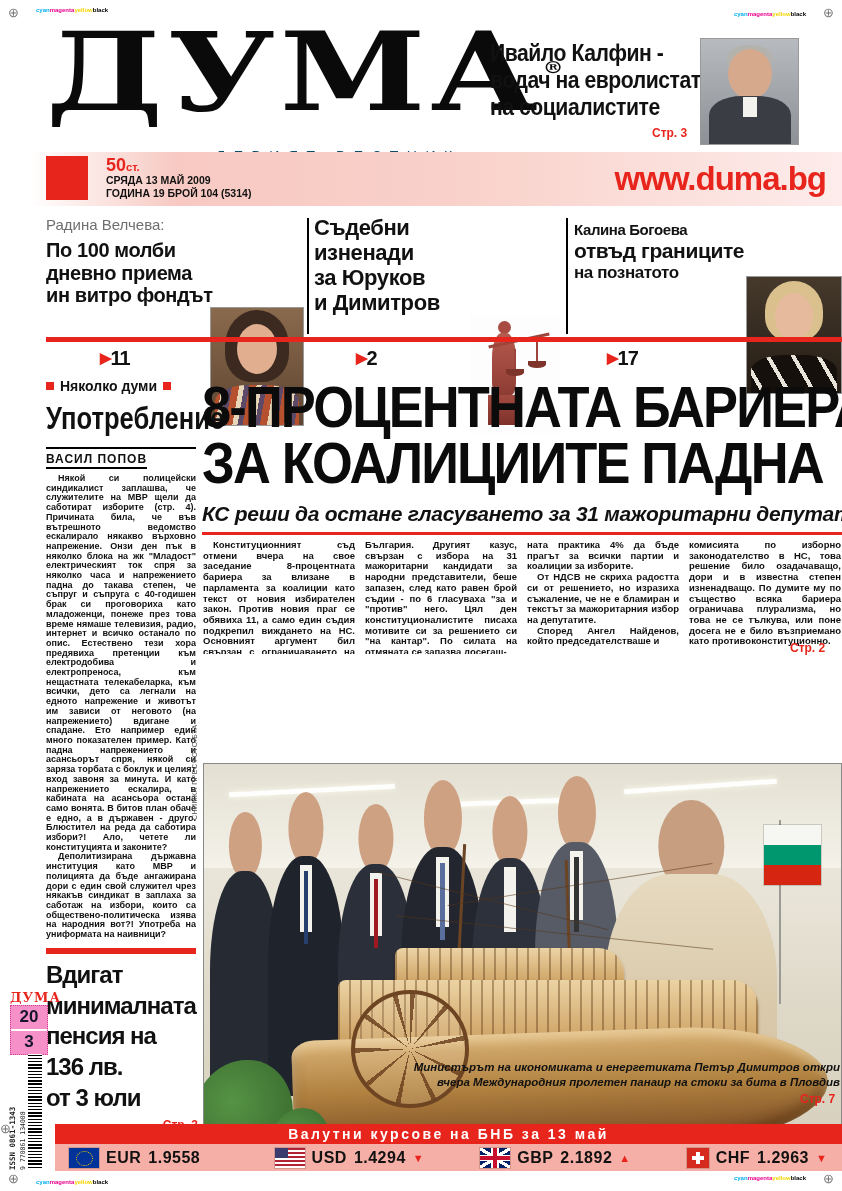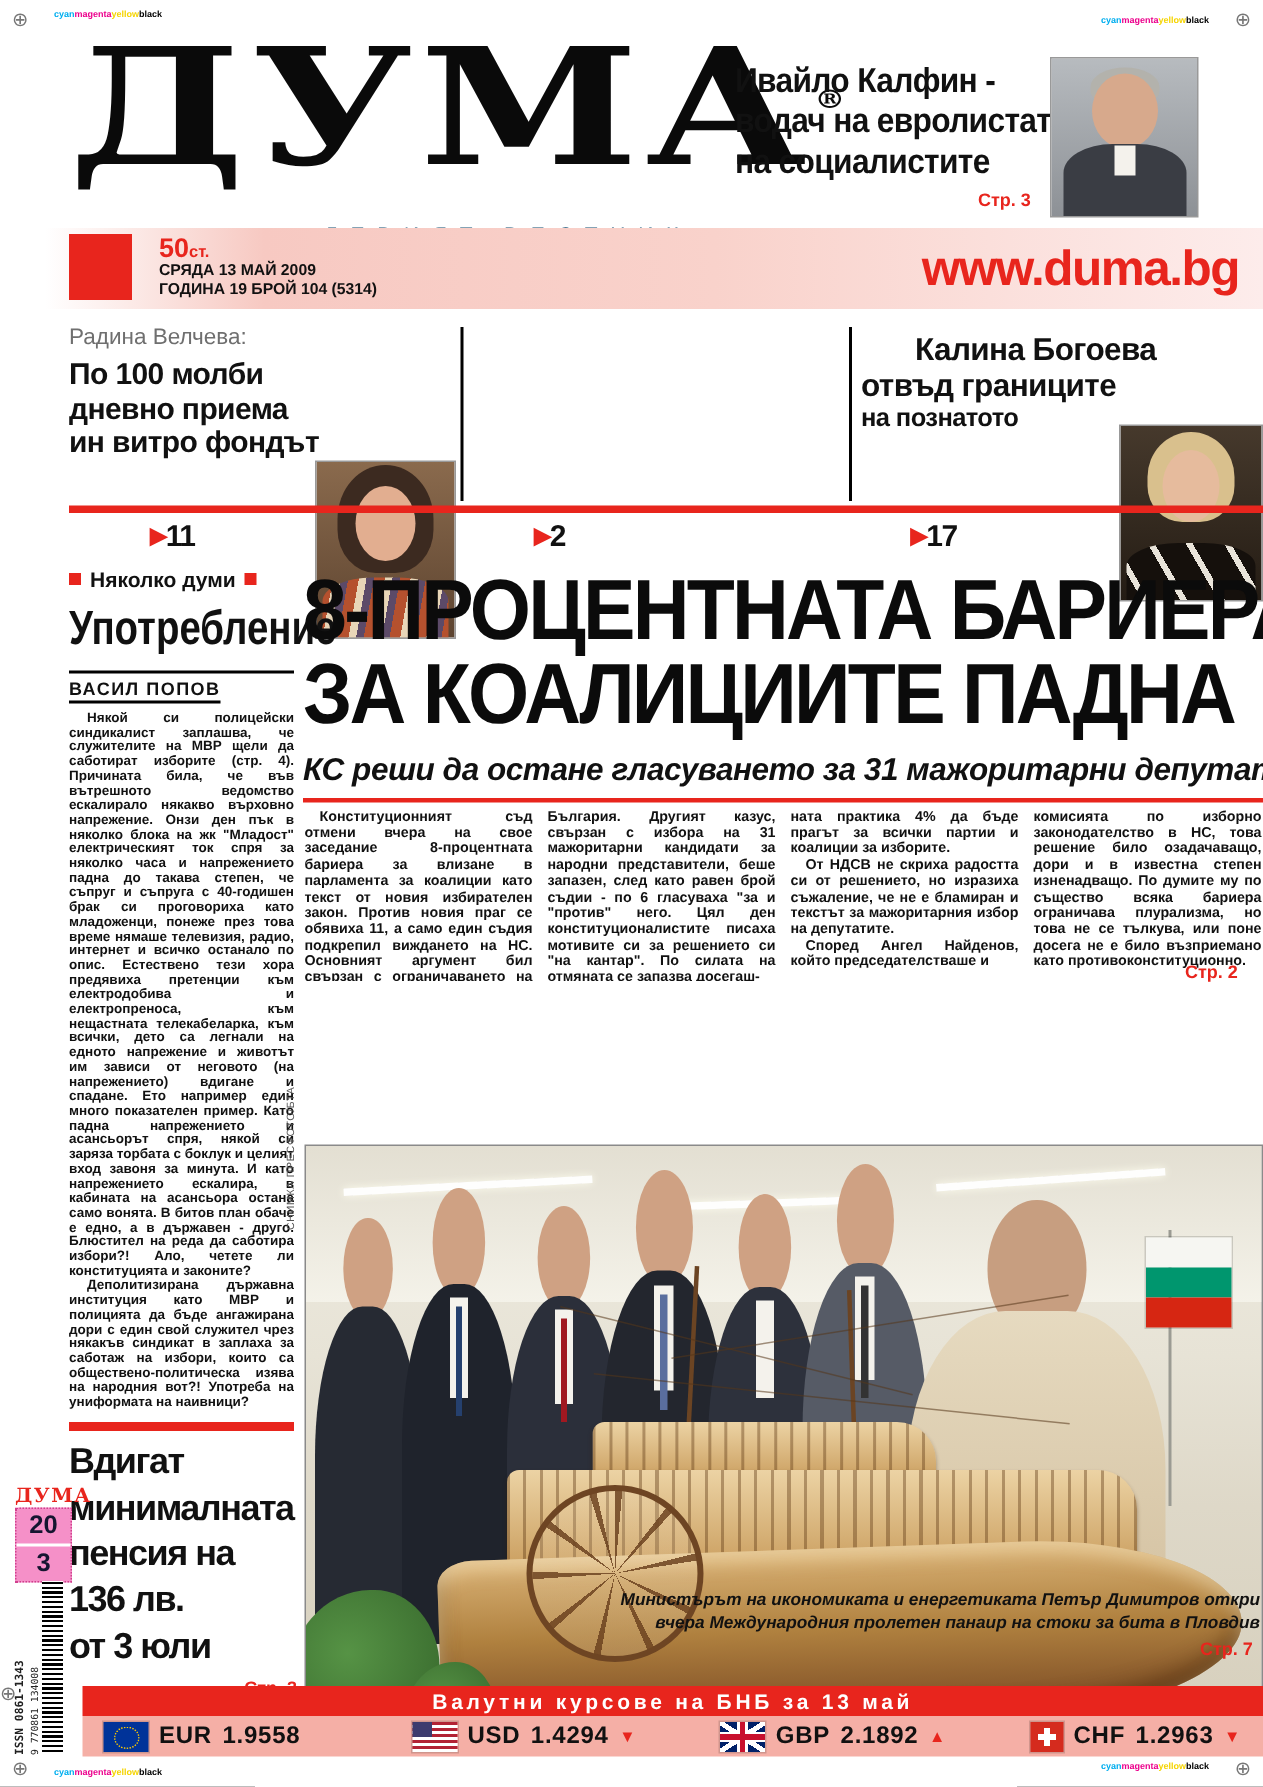--- a/index.html
+++ b/index.html
@@ -188,24 +188,40 @@
       <div class="teaser-title">ин витро фондът</div>
     </div>
     <div class="portrait abs" style="left:164px;top:0;width:92px;height:117px;background:linear-gradient(#8a6a4d,#5d4430);">
       <div class="hair" style="left:14px;top:2px;width:64px;height:72px;background:#3c2a20;"></div>
       <div class="head" style="left:26px;top:16px;width:40px;height:50px;background:#e2ae90;"></div>
       <div class="torso" style="left:4px;width:84px;height:40px;background:repeating-linear-gradient(100deg,#b5512e 0 7px,#e8d6b8 7px 12px,#5c4a68 12px 17px);"></div>
     </div>
   </div>
   <div class="abs vdivider" style="left:307px;top:218px;height:116px;"></div>
 
+  <div class="abs t2" style="left:314px;top:216px;width:246px;height:120px;">
+    <div class="teaser-title">Съдебни</div>
+    <div class="teaser-title">изненади</div>
+    <div class="teaser-title">за Юруков</div>
+    <div class="teaser-title">и Димитров</div>
+    <div class="portrait abs" style="left:156px;top:0;width:90px;height:118px;background:#fdfdfd;border:none;">
+      <div class="abs" style="left:28px;top:6px;width:13px;height:13px;border-radius:50%;background:#a84c42;"></div>
+      <div class="abs" style="left:22px;top:18px;width:24px;height:62px;border-radius:40% 40% 20% 20%;background:linear-gradient(#b65a4e,#8d3c33);"></div>
+      <div class="abs" style="left:18px;top:24px;width:62px;height:3px;background:#9c453b;transform:rotate(-12deg);"></div>
+      <div class="abs" style="left:66px;top:22px;width:2px;height:26px;background:#9c453b;"></div>
+      <div class="abs" style="left:58px;top:46px;width:18px;height:7px;border-radius:0 0 50% 50%;background:#7e332b;"></div>
+      <div class="abs" style="left:44px;top:34px;width:2px;height:22px;background:#9c453b;"></div>
+      <div class="abs" style="left:36px;top:54px;width:18px;height:7px;border-radius:0 0 50% 50%;background:#7e332b;"></div>
+      <div class="abs" style="left:18px;top:80px;width:34px;height:30px;background:linear-gradient(#a34a40,#7c3129);"></div>
+    </div>
+  </div>
   <div class="abs vdivider" style="left:566px;top:218px;height:116px;"></div>
 
   <div class="abs" style="left:574px;top:222px;width:268px;height:118px;">
-    <div class="teaser-title" style="font-size:21px;margin-left:36px;">Калина Богоева</div>
+    <div class="teaser-title" style="font-size:15px;">Калина Богоева</div>
     <div class="teaser-title" style="font-size:21px;">отвъд границите</div>
     <div class="teaser-title" style="font-size:17px;">на познатото</div>
     <div class="portrait abs" style="left:172px;top:-6px;width:94px;height:116px;background:linear-gradient(#46392c,#241c14);">
       <div class="hair" style="left:18px;top:4px;width:58px;height:60px;background:#d9c08d;"></div>
       <div class="head" style="left:28px;top:16px;width:38px;height:48px;background:#e6bb9d;"></div>
       <div class="torso" style="left:4px;width:86px;height:38px;background:repeating-linear-gradient(60deg,#15100c 0 9px,#e9e4da 9px 13px,#15100c 13px 22px);"></div>
     </div>
   </div>
 
   <div class="abs rule-red" style="left:46px;top:337px;width:796px;height:5px;"></div>

